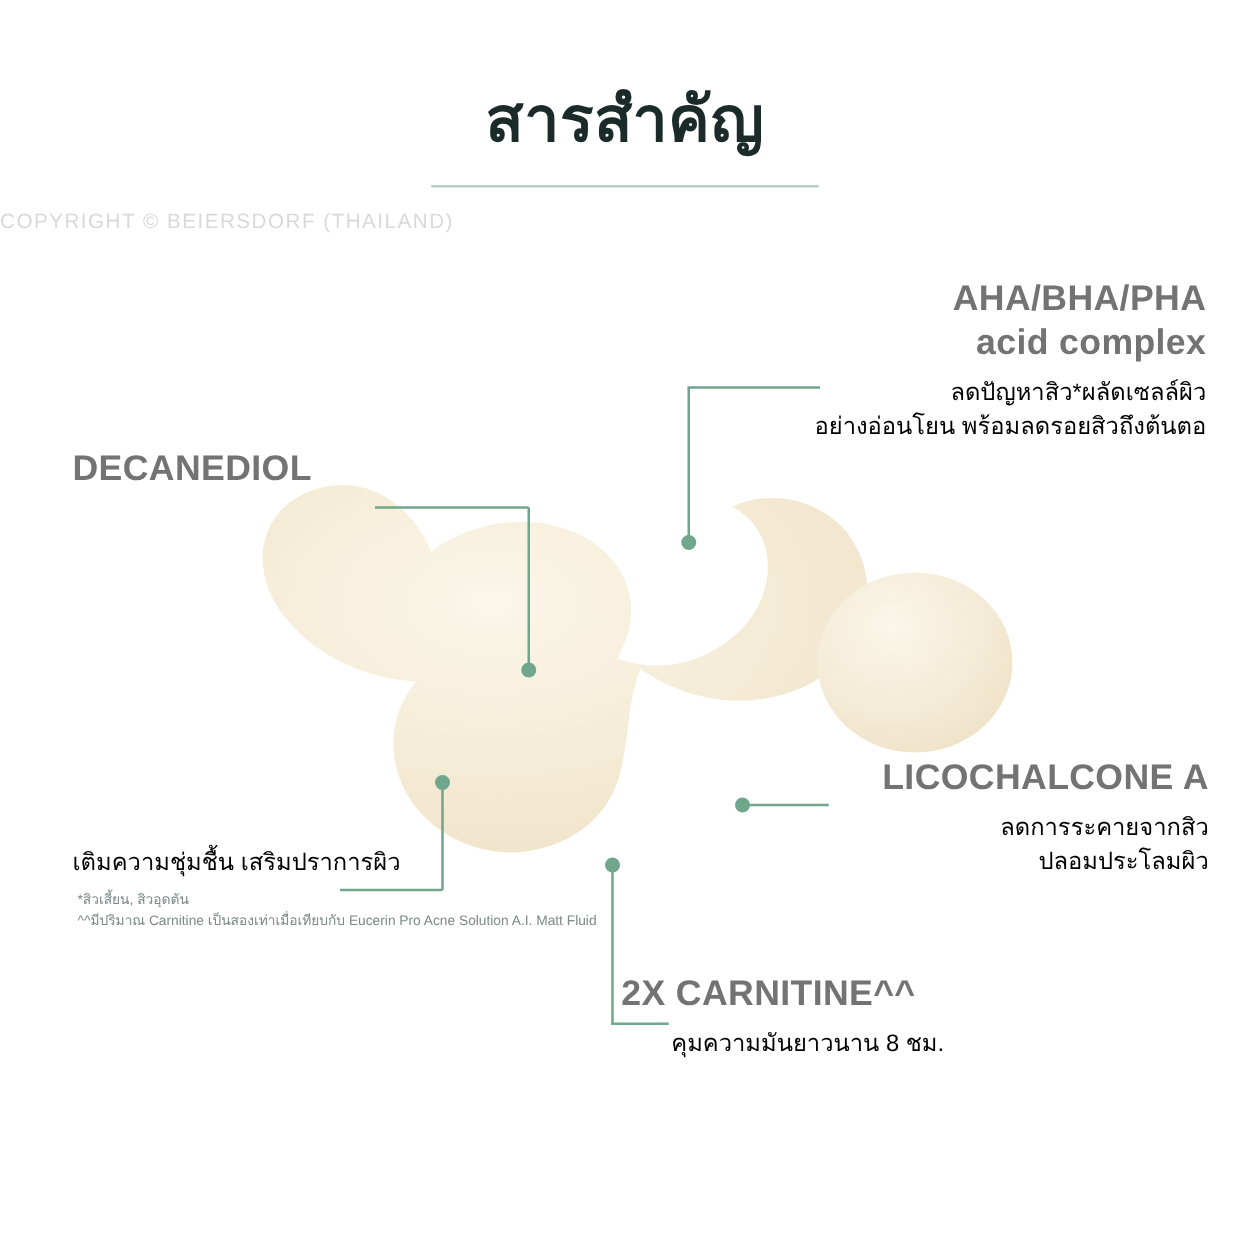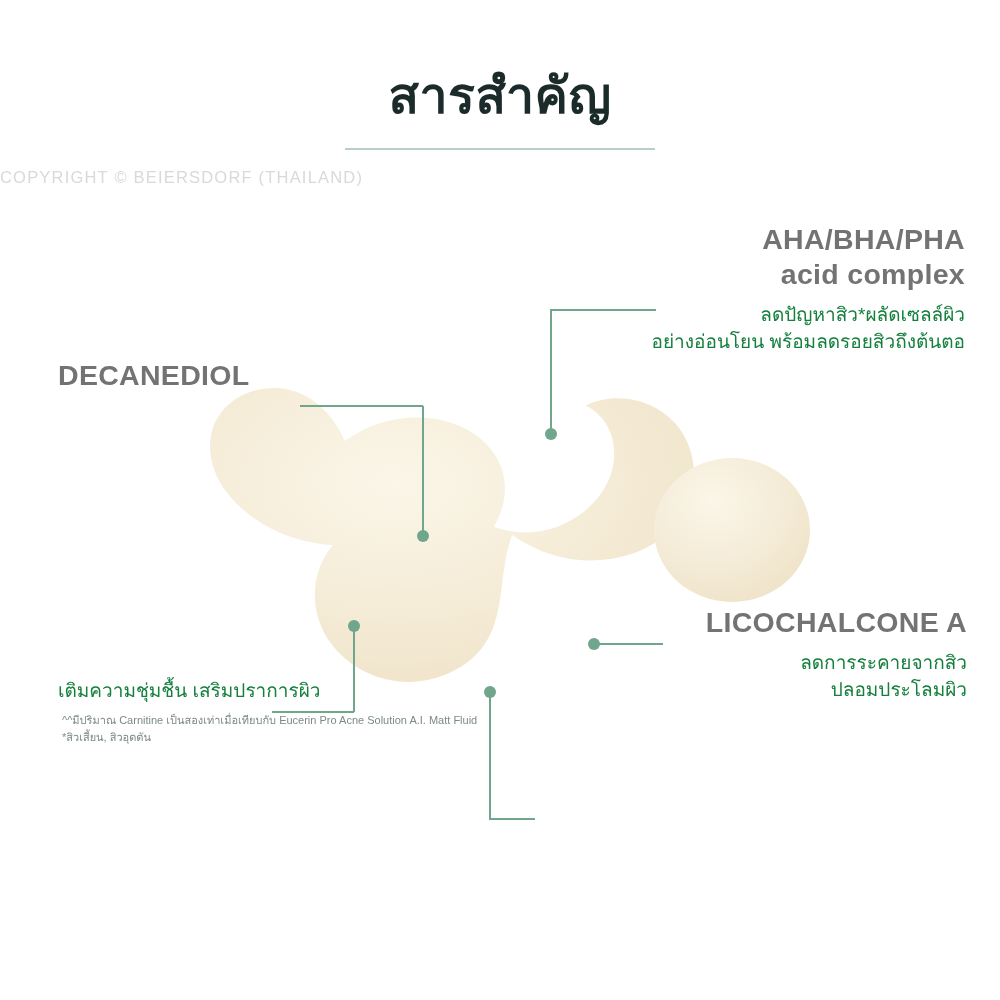--- a/index.html
+++ b/index.html
@@ -81,21 +81,21 @@
   .callout .head {
     font-size: 28.5px;
     font-weight: 700;
     color: #737373;
     letter-spacing: 0.3px;
     line-height: 1.22;
     white-space: pre-line;
   }
   .callout .body {
     font-size: 19px;
-    color: #15803d;
+    color: #000000;
     line-height: 1.45;
     margin-top: 9px;
     white-space: pre-line;
   }
   .align-right { text-align: right; }
   .align-left  { text-align: left; }
 
   
   #co-aha   { right: 35px; top: 222px; width: 520px; }
   #co-dec   { left: 58px;  top: 358px; width: 420px; }
@@ -194,19 +194,23 @@
   <div class="callout align-left" id="co-pan">
     <div class="body">เติมความชุ่มชื้น เสริมปราการผิว</div>
   </div>
 
   <div class="callout align-right" id="co-lico">
     <div class="head">LICOCHALCONE A</div>
     <div class="body">ลดการระคายจากสิว
 ปลอมประโลมผิว</div>
   </div>
 
+  <div class="callout" id="co-carn">
+    <div class="head">2X CARNITINE^^</div>
+    <div class="body">คุมความมันยาวนาน 8 ชม.</div>
+  </div>
 
   <div class="footnotes">
+    <div>*สิวเสี้ยน, สิวอุดตัน</div>
     <div>^^มีปริมาณ Carnitine เป็นสองเท่าเมื่อเทียบกับ Eucerin Pro Acne Solution A.I. Matt Fluid</div>
-    <div>*สิวเสี้ยน, สิวอุดตัน</div>
   </div>
 
 </div>
 
 </body></html>

